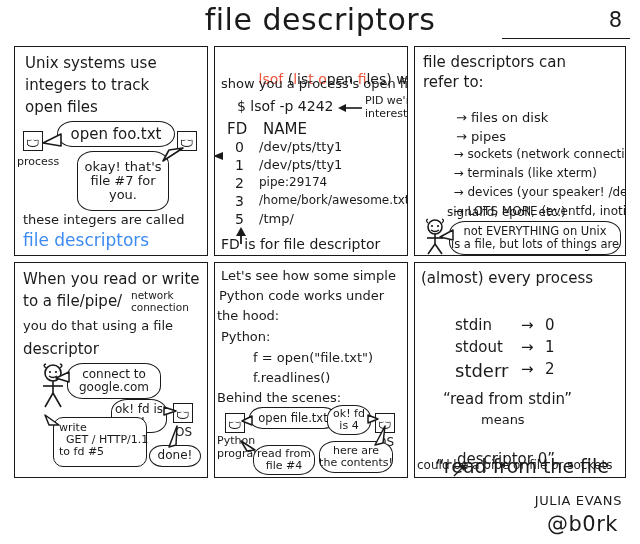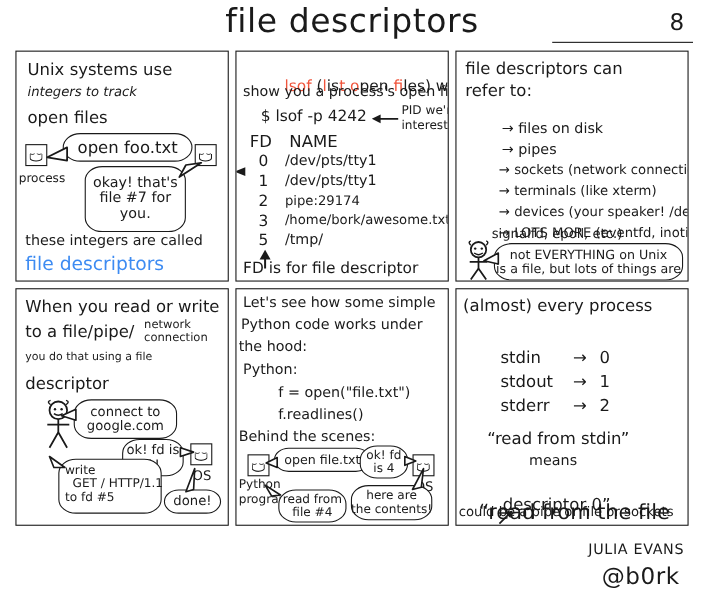--- a/index.html
+++ b/index.html
@@ -115,21 +115,21 @@
   <div class="title">file descriptors</div>
   <div class="pagenum">8</div>
   <div class="pagerule"></div>
 </div>
 
 <div class="grid">
 
   <div class="panel p-tl">
     <div class="pad">
       <div class="txt" style="left:10px;top:8px;font-size:15px;">Unix systems use</div>
-      <div class="txt" style="left:10px;top:30px;font-size:12px;font-style:italic;">integers to track</div>
+      <div class="txt" style="left:10px;top:30px;font-size:15px;">integers to track</div>
       <div class="txt" style="left:10px;top:52px;font-size:15px;">open files</div>
 
       <div class="box-face" style="left:8px;top:84px;width:20px;height:20px;">
         <div class="eyes">⌣⌣</div>
         <div class="mouth"></div>
       </div>
       <div class="caption" style="left:2px;top:108px;font-size:11px;">process</div>
 
       <div class="box-face" style="left:162px;top:84px;width:20px;height:20px;">
         <div class="eyes">⌣⌣</div>
@@ -258,21 +258,21 @@
       </div>
     </div>
   </div>
 
   <div class="panel p-bl">
     <div class="pad">
       <div class="txt" style="left:8px;top:8px;font-size:15px;">When you read or write</div>
       <div class="txt" style="left:8px;top:30px;font-size:15px;">to a file/pipe/</div>
       <div class="txt" style="left:116px;top:26px;font-size:10.5px;line-height:1.15;">network
 connection</div>
-      <div class="txt" style="left:8px;top:56px;font-size:10px;">you do that using a file</div>
+      <div class="txt" style="left:8px;top:56px;font-size:13px;">you do that using a file</div>
       <div class="txt" style="left:8px;top:78px;font-size:15px;">descriptor</div>
 
       <div class="stick" style="left:22px;top:100px;">
         <svg width="34" height="46" viewBox="0 0 34 46">
           <circle cx="16" cy="10" r="8" fill="#fff" stroke="#1a1a1a" stroke-width="1.6"></circle>
           <circle cx="13" cy="9" r="1.1" fill="#1a1a1a"></circle>
           <circle cx="19" cy="9" r="1.1" fill="#1a1a1a"></circle>
           <path d="M12 13 Q16 16 20 13" stroke="#1a1a1a" stroke-width="1.3" fill="none"></path>
           <path d="M9 5 Q5 2 9 1 M23 5 Q27 2 23 1" stroke="#1a1a1a" stroke-width="1.3" fill="none"></path>
           <path d="M16 18 L16 30" stroke="#1a1a1a" stroke-width="1.6" fill="none"></path>
@@ -296,21 +296,21 @@
       <div class="caption" style="left:160px;top:162px;font-size:12px;">OS</div>
 
       <div class="bubble" style="left:96px;top:136px;width:56px;height:34px;font-size:12px;">ok! fd is
 1!</div>
       <div class="tail" style="left:148px;top:142px;">
         <svg width="14" height="12" viewBox="0 0 14 12">
           <path d="M1 2 L13 6 L1 10 Z" fill="#fff" stroke="#1a1a1a" stroke-width="1.5" stroke-linejoin="round"></path>
         </svg>
       </div>
 
-      <div class="bubble" style="left:38px;top:154px;width:94px;height:50px;font-size:11px;align-items:flex-start;padding-top:4px;text-align:left;justify-content:flex-start;">write
+      <div class="bubble" style="left:38px;top:154px;width:94px;height:50px;font-size:11px;align-items:flex-start;padding-top:4px;text-align:left;justify-content:flex-start;border-radius:10px;">write
   GET / HTTP/1.1
 to fd #5</div>
       <div class="tail" style="left:28px;top:150px;">
         <svg width="18" height="14" viewBox="0 0 18 14">
           <path d="M16 12 L2 2 L6 12 Z" fill="#fff" stroke="#1a1a1a" stroke-width="1.5" stroke-linejoin="round"></path>
         </svg>
       </div>
 
       <div class="bubble" style="left:134px;top:182px;width:52px;height:22px;font-size:12px;">done!</div>
       <div class="tail" style="left:150px;top:162px;">
@@ -382,21 +382,21 @@
       <div class="txt" style="left:6px;top:7px;font-size:15px;">(almost) every process</div>
 
       <div class="txt" style="left:40px;top:54px;font-size:15px;">stdin</div>
       <div class="txt" style="left:106px;top:54px;font-size:15px;">→</div>
       <div class="txt" style="left:130px;top:54px;font-size:15px;">0</div>
 
       <div class="txt" style="left:40px;top:76px;font-size:15px;">stdout</div>
       <div class="txt" style="left:106px;top:76px;font-size:15px;">→</div>
       <div class="txt" style="left:130px;top:76px;font-size:15px;">1</div>
 
-      <div class="txt" style="left:40px;top:98px;font-size:15px;">stderr</div>
+      <div class="txt" style="left:40px;top:98px;font-size:18px;">stderr</div>
       <div class="txt" style="left:106px;top:98px;font-size:15px;">→</div>
       <div class="txt" style="left:130px;top:98px;font-size:15px;">2</div>
 
       <div class="txt" style="left:28px;top:128px;font-size:15px;">“read from stdin”</div>
       <div class="txt" style="left:66px;top:150px;font-size:13px;">means</div>
       <div class="txt" style="left:20px;top:173px;font-size:19px;margin-top:20px;">“read from the file</div>
       <div class="txt" style="left:42px;top:188px;font-size:15px;">descriptor 0”</div>
 
       <div class="arrow" style="left:38px;top:200px;">
         <svg width="14" height="14" viewBox="0 0 14 14">

